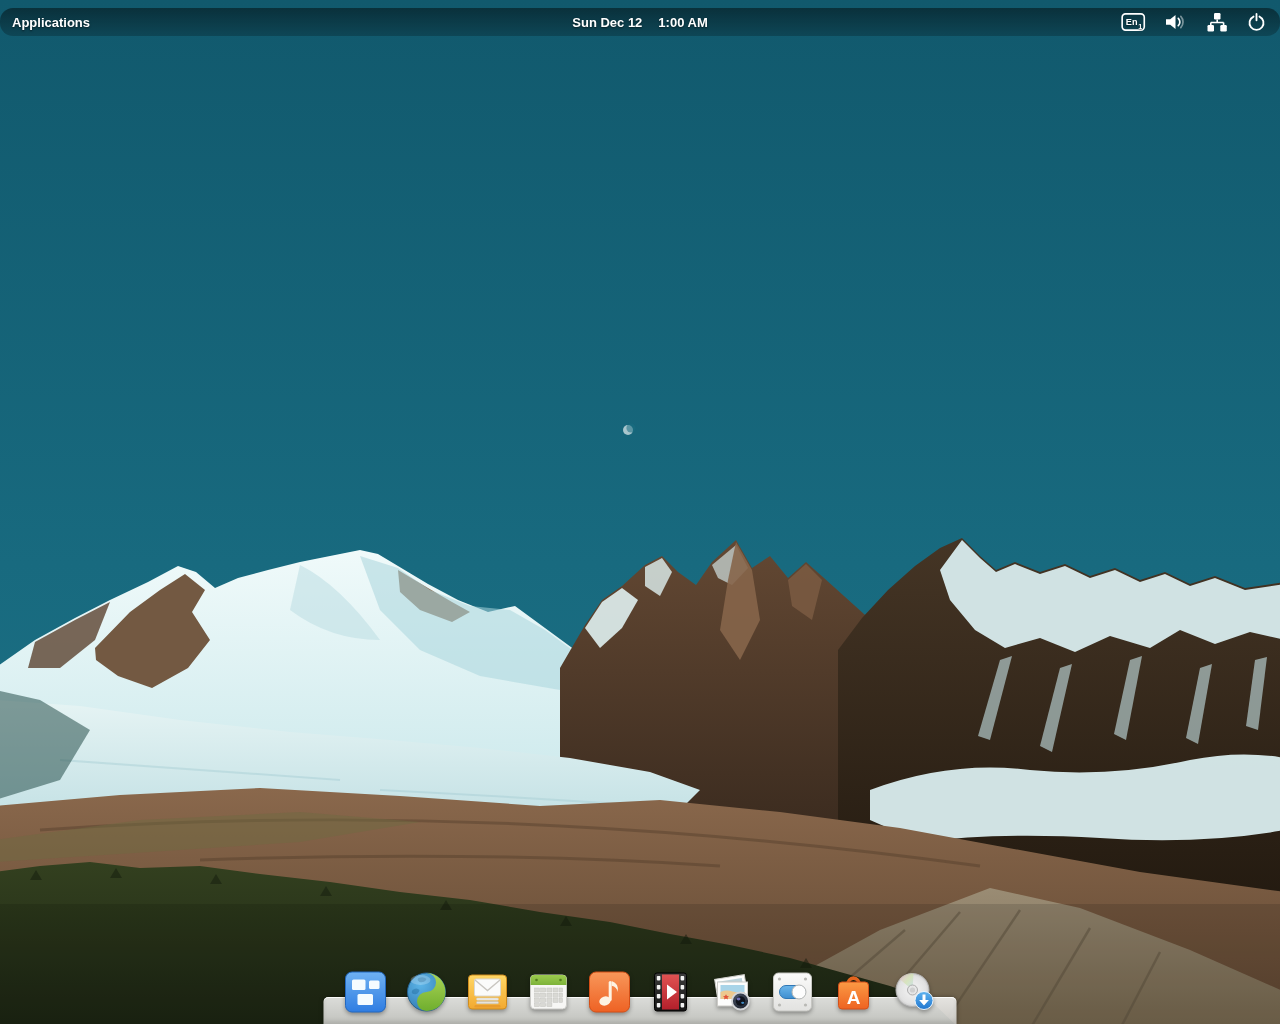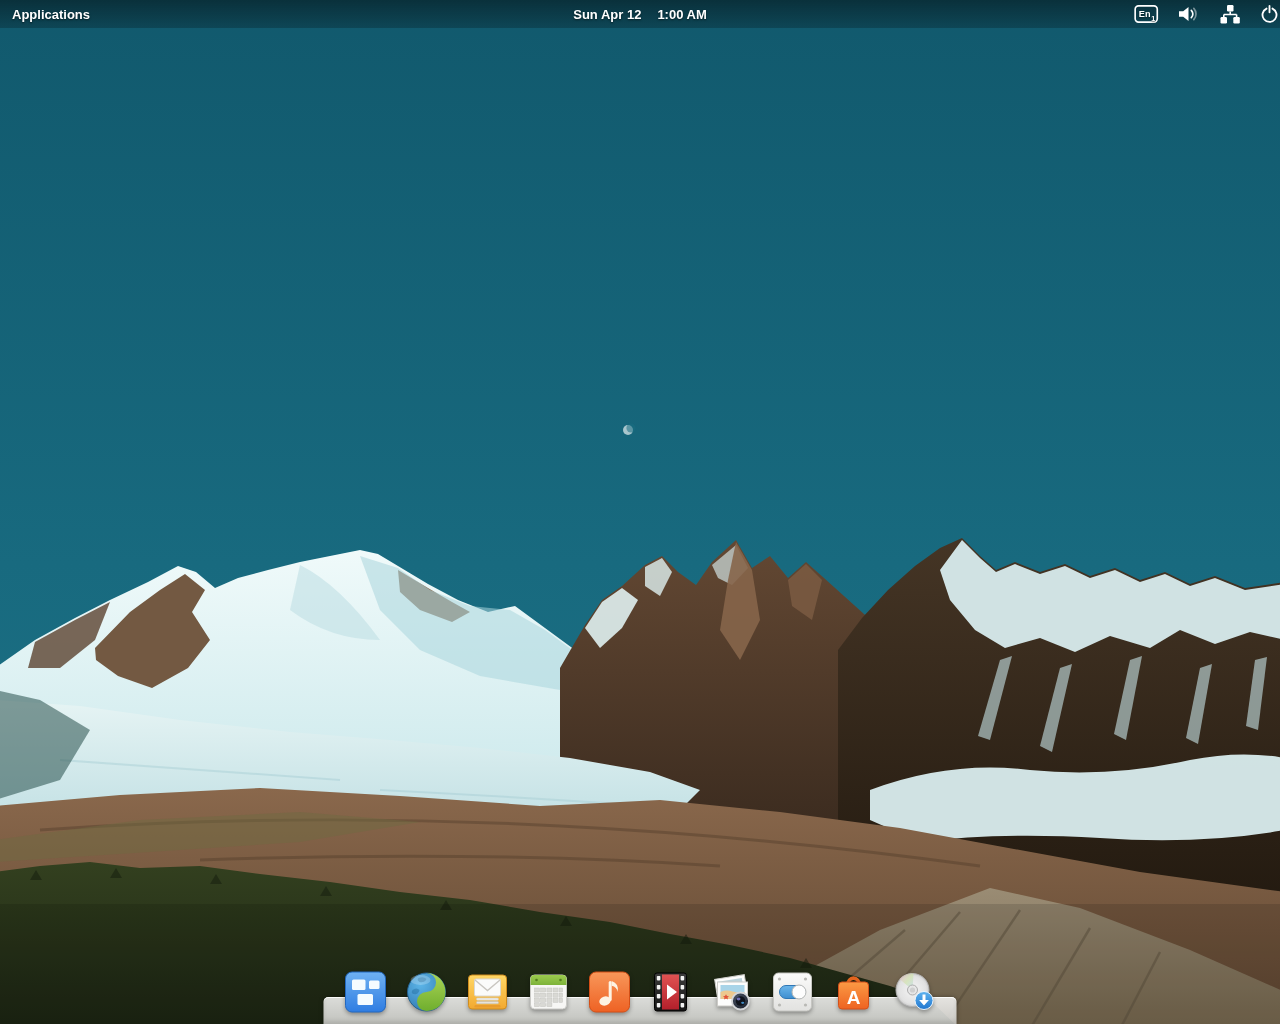--- a/index.html
+++ b/index.html
@@ -6,35 +6,36 @@
   body{
     width:1280px;height:1024px;overflow:hidden;position:relative;
     font-family:"Liberation Sans",sans-serif;
     background:#15647a;
   }
   
   .desktop{position:absolute;inset:0;}
   .desktop svg{display:block;width:1280px;height:1024px;}
   
   .panel{
-    position:absolute;top:0;left:0;right:0;height:28px;z-index:20;
+    position:absolute;top:8px;left:0;right:0;height:28px;z-index:20;
     background:linear-gradient(to bottom,rgba(0,0,0,.46),rgba(0,0,0,.22));
     display:flex;align-items:center;
     color:#fff;font-size:13px;font-weight:bold;
     text-shadow:0 1px 2px rgba(0,0,0,.55);
+    border-radius:13px;
   }
   .panel-left{padding-left:12px;display:flex;align-items:center;height:100%;}
   .app-menu{cursor:default;}
   .panel-clock{
     position:absolute;left:50%;top:0;transform:translateX(-50%);
     height:100%;display:flex;align-items:center;gap:16px;white-space:nowrap;
   }
   .panel-right{
     margin-left:auto;height:100%;display:flex;align-items:center;
-    gap:18px;justify-content:center;
+    gap:18px;padding-right:13px;justify-content:center;
   }
   .tray-icon{display:flex;align-items:center;justify-content:center;height:100%;}
   .tray-icon svg{display:block;}
   
   .dock{position:absolute;bottom:0;left:50%;transform:translateX(-50%);z-index:20;}
   .dock-bg{
     position:absolute;bottom:0;left:0;right:0;height:27px;
     background:linear-gradient(to bottom,rgba(246,246,245,.88),rgba(216,216,213,.88));
     border-radius:5px 5px 0 0;
     box-shadow:0 0 4px rgba(0,0,0,.35), inset 0 1px 0 rgba(255,255,255,.85), inset 0 -3px 4px rgba(0,0,0,.10);
@@ -157,21 +158,21 @@
     <rect x="0" y="904" width="1280" height="120" fill="#000" opacity="0.12"></rect>
   </svg>
 </div>
 
 <header class="panel">
   <div class="panel-left">
     <span class="app-menu">Applications</span>
   </div>
 
   <div class="panel-clock">
-    <span>Sun Apr 12</span>
+    <span>Sun Dec 12</span>
     <span>1:00 AM</span>
   </div>
 
   <div class="panel-right">
     <span class="tray-icon" aria-label="keyboard-layout-indicator">
       <svg width="25" height="20" viewBox="0 0 26 20">
         <rect x="1.2" y="1.5" width="23" height="17" rx="3.5" fill="none" stroke="#fff" stroke-width="1.7"></rect>
         <text x="5" y="13.5" font-size="9.5" font-weight="bold" fill="#fff" font-family="Liberation Sans, sans-serif">En</text>
         <text x="18" y="17" font-size="7.5" font-weight="bold" fill="#fff" font-family="Liberation Sans, sans-serif">1</text>
       </svg>

